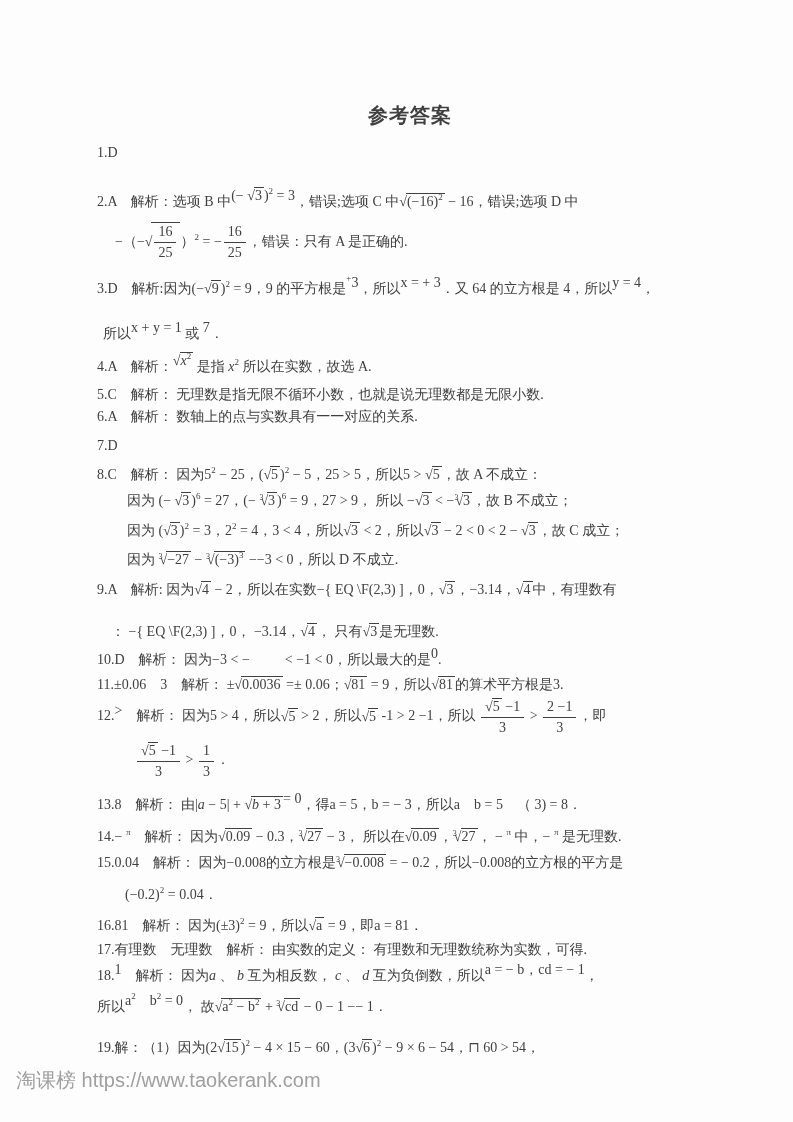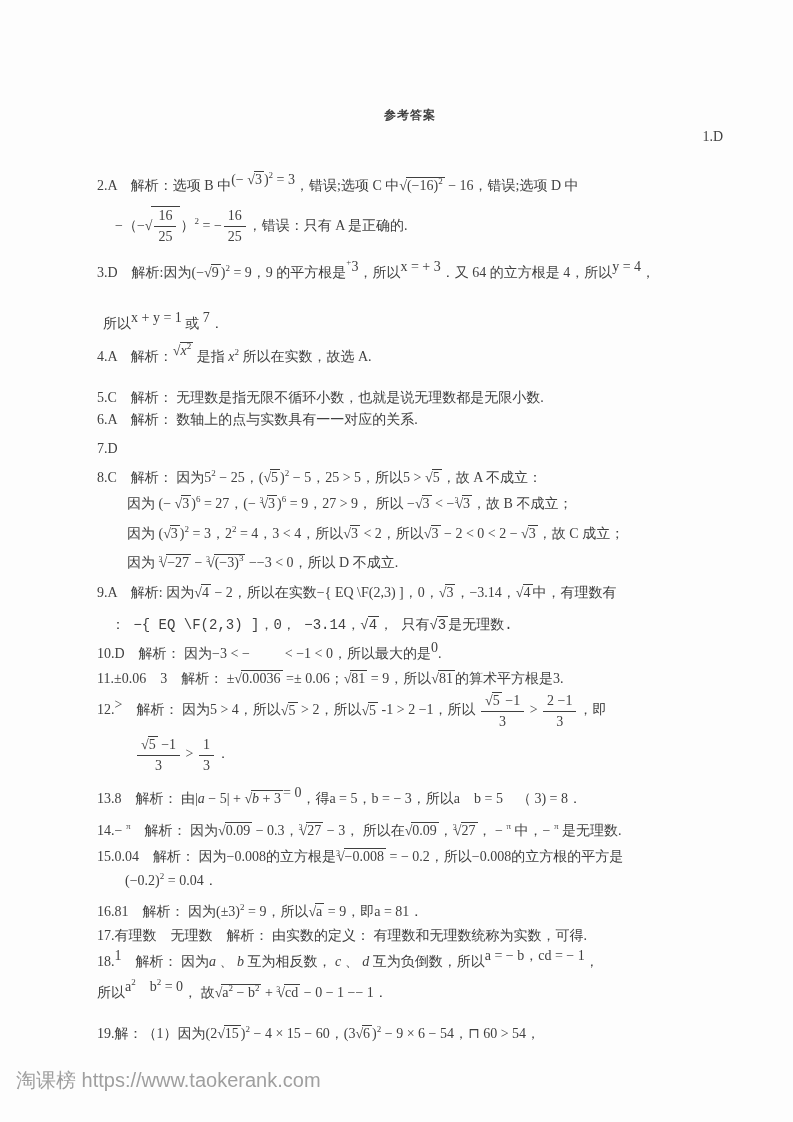--- a/index.html
+++ b/index.html
@@ -15,21 +15,21 @@
     color:var(--ink);
     position:relative;
     overflow:hidden;
   }
   .page{
     padding:104px 70px 0 97px;
     box-sizing:border-box;
   }
   .title{
     text-align:center;
-    font-size:12px;
+    font-size:20px;
     font-weight:600;
     letter-spacing:1px;
     line-height:22px;
   }
   .answers{
     font-size:14px;
     line-height:21px;
   }
   .line{
     white-space:nowrap;
@@ -73,43 +73,43 @@
     font-size:20px;
     color:var(--muted);
   }
 </style>
 </head>
 <body>
 
 <div class="page">
   <div class="title">参考答案</div>
   <div class="answers">
-      <div class="line" style="padding-left: 0px; text-align: right;"><span>1.D</span></div>
+      <div class="line" style="margin-top: 16px; padding-left: 0px;"><span>1.D</span></div>
       <div class="line" style="margin-top: 28px; padding-left: 0px;"><span>2.A　解析：选项 B 中</span><span class="grp raise"><span>(− </span><span class="sqrt"><span class="sign">√</span><span class="rad"><span>3</span></span></span><span>)</span><sup>2</sup><span> = 3</span></span><span>，错误;选项 C 中</span><span class="sqrt"><span class="sign">√</span><span class="rad"><span>(−16)</span><sup>2</sup></span></span><span> − 16，错误;选项 D 中</span></div>
       <div class="line" style="margin-top: 10px; padding-left: 18px;"><span>−（−</span><span class="sqrt"><span class="sign">√</span><span class="rad"><span class="frac"><span class="num"><span>16</span></span><span class="den"><span>25</span></span></span></span></span><span>）</span><sup>2</sup><span> = −</span><span class="frac"><span class="num"><span>16</span></span><span class="den"><span>25</span></span></span><span>，错误：只有 A 是正确的.</span></div>
       <div class="line" style="margin-top: 16px; padding-left: 0px;"><span>3.D　解析:因为(−</span><span class="sqrt"><span class="sign">√</span><span class="rad"><span>9</span></span></span><span>)</span><sup>2</sup><span> = 9，9 的平方根是</span><span class="grp raise"><sup>+</sup><span>3</span></span><span>，所以</span><span class="grp raise"><span>x = + 3</span></span><span>．又 64 的立方根是 4，所以</span><span class="grp raise"><span>y = 4</span></span><span>，</span></div>
-      <div class="line" style="margin-top: 30px; padding-left: 6px;"><span>所以</span><span class="grp raise"><span>x + y = 1</span></span><span> 或 </span><span class="grp raise"><span>7</span></span><span>．</span></div>
+      <div class="line" style="margin-top: 24px; padding-left: 6px;"><span>所以</span><span class="grp raise"><span>x + y = 1</span></span><span> 或 </span><span class="grp raise"><span>7</span></span><span>．</span></div>
       <div class="line" style="margin-top: 12px; padding-left: 0px;"><span>4.A　解析：</span><span class="grp raise"><span class="sqrt"><span class="sign">√</span><span class="rad"><span class="it">x</span><sup>2</sup></span></span></span><span> 是指 </span><span class="it">x</span><sup>2</sup><span> 所以在实数，故选 A.</span></div>
-      <div class="line" style="margin-top: 20px; padding-left: 0px;"><span>5.C　解析： 无理数是指无限不循环小数，也就是说无理数都是无限小数.</span></div>
+      <div class="line" style="margin-top: 7px; padding-left: 0px;"><span>5.C　解析： 无理数是指无限不循环小数，也就是说无理数都是无限小数.</span></div>
       <div class="line" style="margin-top: 1px; padding-left: 0px;"><span>6.A　解析： 数轴上的点与实数具有一一对应的关系.</span></div>
       <div class="line" style="margin-top: 8px; padding-left: 0px;"><span>7.D</span></div>
       <div class="line" style="margin-top: 8px; padding-left: 0px;"><span>8.C　解析： 因为5</span><sup>2</sup><span> − 25，(</span><span class="sqrt"><span class="sign">√</span><span class="rad"><span>5</span></span></span><span>)</span><sup>2</sup><span> − 5，25 &gt; 5，所以5 &gt; </span><span class="sqrt"><span class="sign">√</span><span class="rad"><span>5</span></span></span><span>，故 A 不成立：</span></div>
       <div class="line" style="margin-top: 5px; padding-left: 30px;"><span>因为 (− </span><span class="sqrt"><span class="sign">√</span><span class="rad"><span>3</span></span></span><span>)</span><sup>6</sup><span> = 27，(− </span><span class="sqrt"><span class="idx">3</span><span class="sign">√</span><span class="rad"><span>3</span></span></span><span>)</span><sup>6</sup><span> = 9，27 &gt; 9， 所以 −</span><span class="sqrt"><span class="sign">√</span><span class="rad"><span>3</span></span></span><span> &lt; −</span><span class="sqrt"><span class="idx">3</span><span class="sign">√</span><span class="rad"><span>3</span></span></span><span>，故 B 不成立；</span></div>
       <div class="line" style="margin-top: 7px; padding-left: 30px;"><span>因为 (</span><span class="sqrt"><span class="sign">√</span><span class="rad"><span>3</span></span></span><span>)</span><sup>2</sup><span> = 3，2</span><sup>2</sup><span> = 4，3 &lt; 4，所以</span><span class="sqrt"><span class="sign">√</span><span class="rad"><span>3</span></span></span><span> &lt; 2，所以</span><span class="sqrt"><span class="sign">√</span><span class="rad"><span>3</span></span></span><span> − 2 &lt; 0 &lt; 2 − </span><span class="sqrt"><span class="sign">√</span><span class="rad"><span>3</span></span></span><span>，故 C 成立；</span></div>
       <div class="line" style="margin-top: 8px; padding-left: 30px;"><span>因为 </span><span class="sqrt"><span class="idx">3</span><span class="sign">√</span><span class="rad"><span>−27</span></span></span><span> − </span><span class="sqrt"><span class="idx">3</span><span class="sign">√</span><span class="rad"><span>(−3)</span><sup>3</sup></span></span><span> −−3 &lt; 0，所以 D 不成立.</span></div>
       <div class="line" style="margin-top: 7px; padding-left: 0px;"><span>9.A　解析: 因为</span><span class="sqrt"><span class="sign">√</span><span class="rad"><span>4</span></span></span><span> − 2，所以在实数−{ EQ \F(2,3) ]，0，</span><span class="sqrt"><span class="sign">√</span><span class="rad"><span>3</span></span></span><span>，−3.14，</span><span class="sqrt"><span class="sign">√</span><span class="rad"><span>4</span></span></span><span>中，有理数有</span></div>
-      <div class="line" style="margin-top: 12px; padding-left: 14px; font-family: Liberation Mono, monospace;"><span>： −{ EQ \F(2,3) ]，0， −3.14，</span><span class="sqrt"><span class="sign">√</span><span class="rad"><span>4</span></span></span><span>， 只有</span><span class="sqrt"><span class="sign">√</span><span class="rad"><span>3</span></span></span><span>是无理数.</span></div>
+      <div class="line" style="margin-top: 21px; padding-left: 14px;"><span>： −{ EQ \F(2,3) ]，0， −3.14，</span><span class="sqrt"><span class="sign">√</span><span class="rad"><span>4</span></span></span><span>， 只有</span><span class="sqrt"><span class="sign">√</span><span class="rad"><span>3</span></span></span><span>是无理数.</span></div>
       <div class="line" style="margin-top: 7px; padding-left: 0px;"><span>10.D　解析： 因为−3 &lt; − 　　 &lt; −1 &lt; 0，所以最大的是</span><span class="grp raise"><span>0</span></span><span>.</span></div>
       <div class="line" style="margin-top: 4px; padding-left: 0px;"><span>11.±0.06　3　解析： ±</span><span class="sqrt"><span class="sign">√</span><span class="rad"><span>0.0036</span></span></span><span> =± 0.06；</span><span class="sqrt"><span class="sign">√</span><span class="rad"><span>81</span></span></span><span> = 9，所以</span><span class="sqrt"><span class="sign">√</span><span class="rad"><span>81</span></span></span><span>的算术平方根是3.</span></div>
       <div class="line" style="margin-top: 2px; padding-left: 0px;"><span>12.</span><span class="grp raise"><span>&gt;</span></span><span>　解析： 因为5 &gt; 4，所以</span><span class="sqrt"><span class="sign">√</span><span class="rad"><span>5</span></span></span><span> &gt; 2，所以</span><span class="sqrt"><span class="sign">√</span><span class="rad"><span>5</span></span></span><span> -1 &gt; 2 −1，所以 </span><span class="frac"><span class="num"><span class="sqrt"><span class="sign">√</span><span class="rad"><span>5</span></span></span><span> −1</span></span><span class="den"><span>3</span></span></span><span> &gt; </span><span class="frac"><span class="num"><span>2 −1</span></span><span class="den"><span>3</span></span></span><span>，即</span></div>
       <div class="line" style="margin-top: 4px; padding-left: 38px;"><span class="frac"><span class="num"><span class="sqrt"><span class="sign">√</span><span class="rad"><span>5</span></span></span><span> −1</span></span><span class="den"><span>3</span></span></span><span> &gt; </span><span class="frac"><span class="num"><span>1</span></span><span class="den"><span>3</span></span></span><span>．</span></div>
       <div class="line" style="margin-top: 12px; padding-left: 0px;"><span>13.8　解析： 由|</span><span class="it">a</span><span> − 5| + </span><span class="sqrt"><span class="sign">√</span><span class="rad"><span class="it">b</span><span> + 3</span></span></span><span class="grp raise"><span> = 0</span></span><span>，得a = 5，b = − 3，所以a　b = 5　（ 3) = 8．</span></div>
       <div class="line" style="margin-top: 11px; padding-left: 0px;"><span>14.− </span><sup>π</sup><span>　解析： 因为</span><span class="sqrt"><span class="sign">√</span><span class="rad"><span>0.09</span></span></span><span> − 0.3，</span><span class="sqrt"><span class="idx">3</span><span class="sign">√</span><span class="rad"><span>27</span></span></span><span> − 3， 所以在</span><span class="sqrt"><span class="sign">√</span><span class="rad"><span>0.09</span></span></span><span>，</span><span class="sqrt"><span class="idx">3</span><span class="sign">√</span><span class="rad"><span>27</span></span></span><span>， − </span><sup>π</sup><span> 中，− </span><sup>π</sup><span> 是无理数.</span></div>
       <div class="line" style="margin-top: 3px; padding-left: 0px;"><span>15.0.04　解析： 因为−0.008的立方根是</span><span class="sqrt"><span class="idx">3</span><span class="sign">√</span><span class="rad"><span>−0.008</span></span></span><span> = − 0.2，所以−0.008的立方根的平方是</span></div>
-      <div class="line" style="margin-top: 1px; padding-left: 28px;"><span>(−0.2)</span><sup>2</sup><span> = 0.04．</span></div>
+      <div class="line" style="margin-top: 9px; padding-left: 28px;"><span>(−0.2)</span><sup>2</sup><span> = 0.04．</span></div>
       <div class="line" style="margin-top: 10px; padding-left: 0px;"><span>16.81　解析： 因为(±3)</span><sup>2</sup><span> = 9，所以</span><span class="sqrt"><span class="sign">√</span><span class="rad"><span>a</span></span></span><span> = 9，即a = 81．</span></div>
       <div class="line" style="margin-top: 3px; padding-left: 0px;"><span>17.有理数　无理数　解析： 由实数的定义： 有理数和无理数统称为实数，可得.</span></div>
       <div class="line" style="margin-top: 5px; padding-left: 0px;"><span>18.</span><span class="grp raise"><span>1</span></span><span>　解析： 因为</span><span class="it">a</span><span> 、 </span><span class="it">b</span><span> 互为相反数， </span><span class="it">c</span><span> 、 </span><span class="it">d</span><span> 互为负倒数，所以</span><span class="grp raise"><span>a = − b，cd = − 1</span></span><span>，</span></div>
       <div class="line" style="margin-top: 10px; padding-left: 0px;"><span>所以</span><span class="grp raise"><span>a</span><sup>2</sup><span>　b</span><sup>2</sup><span> = 0</span></span><span>， 故</span><span class="sqrt"><span class="sign">√</span><span class="rad"><span>a</span><sup>2</sup><span> − b</span><sup>2</sup></span></span><span> + </span><span class="sqrt"><span class="idx">3</span><span class="sign">√</span><span class="rad"><span>cd</span></span></span><span> − 0 − 1 −− 1．</span></div>
       <div class="line" style="margin-top: 18px; padding-left: 0px;"><span>19.解：（1）因为(2</span><span class="sqrt"><span class="sign">√</span><span class="rad"><span>15</span></span></span><span>)</span><sup>2</sup><span> − 4 × 15 − 60，(3</span><span class="sqrt"><span class="sign">√</span><span class="rad"><span>6</span></span></span><span>)</span><sup>2</sup><span> − 9 × 6 − 54，⊓ 60 &gt; 54，</span></div>
     </div>
 </div>
 
 <div class="footer">
   <span>淘课榜 https://www.taokerank.com</span>

